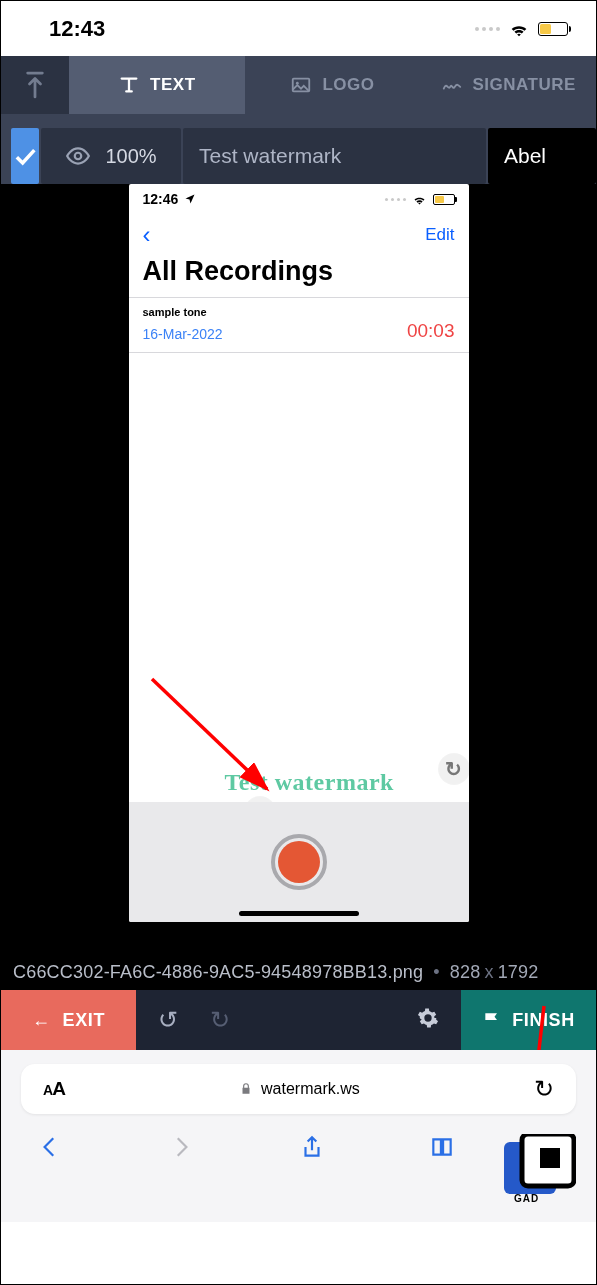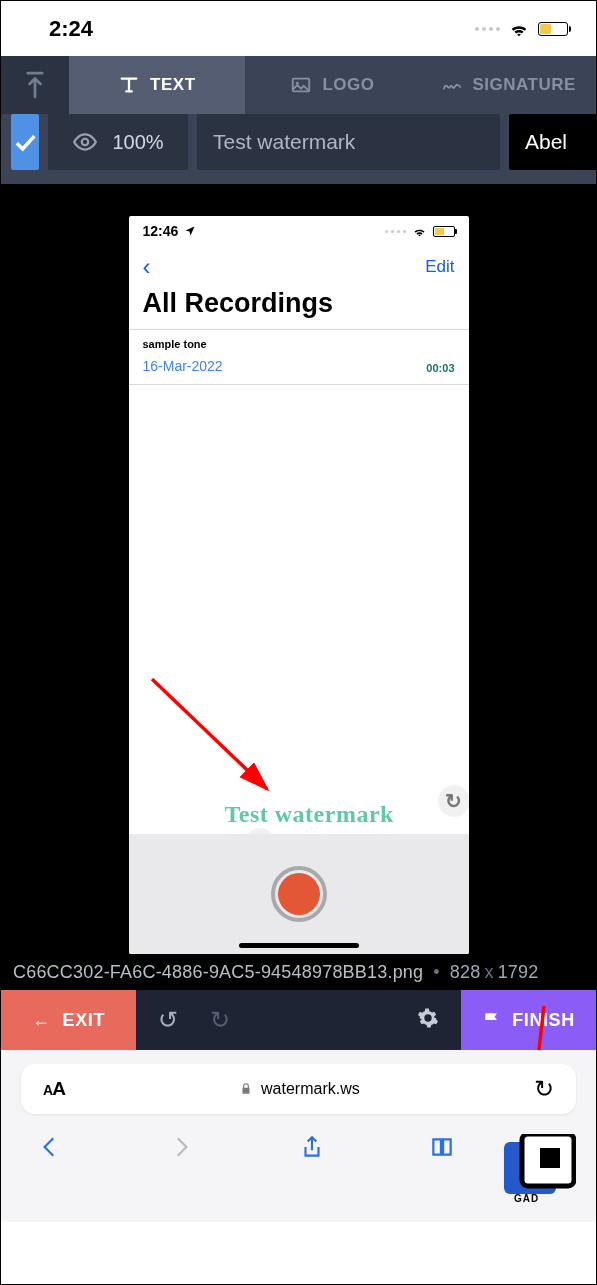--- a/index.html
+++ b/index.html
@@ -19,30 +19,30 @@
   
   .app { position: relative; }
 
   .tabs-row { height: 58px; background: #3b4356; display: flex; }
   .back-col { width: 68px; background: #2b3242; display: flex; align-items: center; justify-content: center; }
   .tab { flex: 1; display: flex; align-items: center; justify-content: center; gap: 10px; color: #8790a3; font-size: 17px; font-weight: 600; letter-spacing: 0.5px; cursor: pointer; }
   .tab.active { background: #545d72; color: #fff; }
   .tab svg { width: 22px; height: 22px; }
   .back-col svg { width: 22px; height: 30px; fill: #737c8f; }
 
-  .controls-row { height: 70px; background: #3b4356; display: flex; align-items: flex-start; gap: 9px; padding: 0 10px 0 10px; }
+  .controls-row { height: 70px; background: #3b4356; display: flex; align-items: flex-end; gap: 2px; padding: 0 10px 0 10px; }
   .chk { width: 56px; height: 56px; background: #4e91e5; display: flex; align-items: center; justify-content: center; border-radius: 2px; }
   .chk svg { width: 28px; height: 28px; stroke: #fff; stroke-width: 3; fill: none; }
   .eye-grp { flex: 0 0 140px; height: 56px; background: #2b3242; border-radius: 2px; display: flex; align-items: center; justify-content: center; gap: 14px; color: #d5d9e3; font-size: 20px; }
   .eye-grp svg { width: 26px; height: 26px; stroke: #9aa2b4; fill: none; stroke-width: 2; }
   .wm-input { flex: 1; height: 56px; background: #2b3242; border: none; border-radius: 2px; color: #aeb5c6; font-size: 21px; padding: 0 16px; }
   .font-sel { flex: 0 0 108px; height: 56px; background: #000; color: #fff; font-size: 21px; display: flex; align-items: center; padding-left: 16px; border-radius: 2px; }
 
   
-  .canvas { height: 770px; background: #000; display: flex; align-items: flex-end; justify-content: center; position: relative; }
+  .canvas { height: 770px; background: #000; display: flex; align-items: flex-start; justify-content: center; position: relative; }
   .inner-shot { width: 340px; height: 738px; background: #fff; border-radius: 2px; position: relative; overflow: hidden; }
 
   .inner-status { height: 30px; display: flex; align-items: center; justify-content: space-between; padding: 0 14px; font-size: 14px; font-weight: 700; }
   .inner-status .l { display: flex; align-items: center; gap: 6px; }
   .inner-status .r { display: flex; align-items: center; gap: 6px; }
   .inner-status .dots span { width: 3px; height: 3px; }
   .mini-wifi { width: 15px; height: 15px; }
   .mini-batt { width: 22px; height: 11px; border: 1px solid #000; border-radius: 2px; position: relative; }
   .mini-batt::after { content: ""; position: absolute; right: -3px; top: 2px; width: 2px; height: 5px; background: #000; border-radius: 0 1px 1px 0; }
   .mini-batt .fill { position: absolute; left: 1px; top: 1px; bottom: 1px; width: 45%; background: #f7c948; border-radius: 1px; }
@@ -50,21 +50,21 @@
   .inner-nav { height: 42px; display: flex; align-items: center; justify-content: space-between; padding: 0 14px; }
   .inner-nav .back { color: #0a5fff; font-size: 24px; font-weight: 500; }
   .inner-nav .edit { color: #0a5fff; font-size: 17px; }
 
   .inner-title { font-size: 27px; font-weight: 700; padding: 0 14px 10px; }
   .divider { height: 1px; background: #d8d8dc; margin: 0; }
 
   .rec-row { padding: 8px 14px 10px; }
   .rec-row .top { display: flex; justify-content: space-between; align-items: flex-end; }
   .rec-row .name { font-size: 11px; font-weight: 700; }
-  .rec-row .dur { font-size: 11px; color: #0f766e; font-weight: bold; }
+  .rec-row .dur { font-size: 19px; color: #ef4444; }
   .rec-row .date { font-size: 14px; color: #3b82f6; margin-top: 8px; }
 
   .inner-rec-area { position: absolute; bottom: 0; left: 0; right: 0; height: 120px; background: #e9e9eb; display: flex; align-items: center; justify-content: center; }
   .rec-btn { width: 56px; height: 56px; border-radius: 50%; border: 4px solid #a9a9ad; display: flex; align-items: center; justify-content: center; }
   .rec-btn .core { width: 42px; height: 42px; background: #e45734; border-radius: 50%; }
   .home-ind { position: absolute; bottom: 6px; left: 50%; transform: translateX(-50%); width: 120px; height: 5px; background: #000; border-radius: 3px; }
 
   
   .wm-overlay { position: absolute; left: 96px; top: 585px; color: #5ec9a2; font-size: 24px; font-weight: 700; letter-spacing: 0.5px; font-family: Georgia, serif; }
   .wm-handle { position: absolute; width: 30px; height: 30px; border-radius: 50%; background: #f1f1f1; display: flex; align-items: center; justify-content: center; color: #777; font-size: 20px; font-weight: 700; box-shadow: 0 0 0 1px rgba(0,0,0,.05); }
@@ -81,21 +81,21 @@
   .fname-bar .dim { color: #a2a8b6; }
   .fname-bar .x { color: #6c7283; margin: 0 4px; }
 
   .action-bar { height: 60px; display: flex; }
   .exit-btn { flex: 0 0 135px; background: #e86a5d; color: #fff; display: flex; align-items: center; justify-content: center; gap: 12px; font-size: 18px; font-weight: 700; letter-spacing: 0.6px; }
   .mid-tools { flex: 1; background: #1e2433; display: flex; align-items: center; justify-content: space-between; padding: 0 22px; }
   .mid-tools .lft { display: flex; gap: 32px; align-items: center; }
   .tool-ico { color: #a8afc1; font-size: 24px; }
   .tool-ico.disabled { color: #565e73; }
   .gear svg { width: 22px; height: 22px; fill: #c7ccd9; }
-  .finish-btn { flex: 0 0 135px; background: #8b5cf6; color: #fff; display: flex; align-items: center; justify-content: center; gap: 10px; font-size: 18px; font-weight: 700; letter-spacing: 0.6px; }
+  .finish-btn { flex: 0 0 135px; background: #0f766e; color: #fff; display: flex; align-items: center; justify-content: center; gap: 10px; font-size: 18px; font-weight: 700; letter-spacing: 0.6px; }
   .finish-btn svg { width: 20px; height: 20px; fill: #fff; }
 
   
   .safari { height: 172px; background: #f5f5f7; position: relative; padding-top: 14px; }
   .addr { height: 50px; margin: 0 20px; background: #fff; border-radius: 14px; box-shadow: 0 1px 3px rgba(0,0,0,.08); display: flex; align-items: center; justify-content: space-between; padding: 0 22px; }
   .addr .aa { font-size: 19px; font-weight: 600; letter-spacing: -1px; }
   .addr .aa .sm { font-size: 14px; }
   .addr .url { display: flex; align-items: center; gap: 8px; font-size: 16px; color: #000; }
   .addr .url svg { width: 14px; height: 14px; fill: #7a7a7e; }
   .addr .reload { font-size: 24px; }
@@ -105,21 +105,21 @@
   .safari-nav .fwd svg { stroke: #b9b9bf; }
   .brand-logo { position: absolute; right: 20px; bottom: 18px; width: 80px; height: 70px; }
 
 </style>
 </head>
 <body>
 
 <div class="frame">
 
   <div class="outer-status">
-    <span>2:24</span>
+    <span>12:43</span>
     <div class="right">
       <span class="dots">
           <span></span>
           <span></span>
           <span></span>
           <span></span>
         </span>
       <svg class="wifi-svg" viewBox="0 0 24 24">
           <path d="M12 20l-2-2c1-1 3-1 4 0l-2 2zm-5-5c2.5-2.5 7.5-2.5 10 0l-2 2c-1.5-1.5-4.5-1.5-6 0l-2-2zm-3-3c4-4 12-4 16 0l-2 2c-3-3-9-3-12 0l-2-2z" fill="#000"></path>
         </svg>

